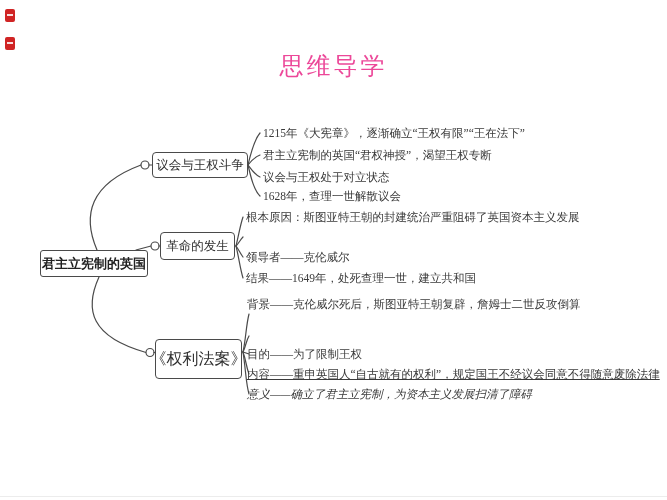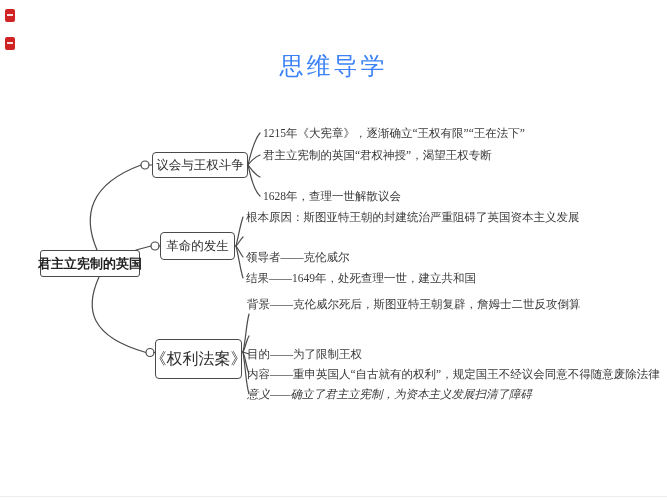--- a/index.html
+++ b/index.html
@@ -4,39 +4,39 @@
 <style>
   html,body{margin:0;padding:0;}
   body{
     width:667px;height:500px;background:#ffffff;position:relative;
     font-family:"Liberation Serif","DejaVu Serif",serif;
     overflow:hidden;
   }
   .canvas{position:absolute;inset:0;}
   .page-title{
     position:absolute;top:50px;left:0;width:667px;text-align:center;
-    font-size:24px;letter-spacing:3px;color:#3b82f6;font-weight:400;margin:0;
+    font-size:24px;letter-spacing:3px;color:#ec4899;font-weight:400;margin:0;
   }
   .corner-mark{
     position:absolute;left:5px;width:10px;height:13px;background:#d02424;
     border-radius:2px;box-shadow:inset 0 3px 0 rgba(255,255,255,.0);
   }
   .corner-mark.m1{top:9px;}
   .corner-mark.m2{top:37px;}
   .corner-mark::after{
     content:"";position:absolute;left:2px;top:5px;width:6px;height:2px;background:#ffffff;opacity:.85;
   }
   svg.wires{position:absolute;left:0;top:0;}
   .node{
     position:absolute;display:flex;align-items:center;justify-content:center;
     background:#ffffff;border:1.4px solid #4a4a4a;border-radius:4px;
     color:#2f2f2f;white-space:nowrap;box-sizing:border-box;
   }
   .node.root{
-    left:40px;top:250px;width:100px;height:27px;
+    left:40px;top:250px;width:108px;height:27px;
     font-weight:bold;font-size:13px;border-width:1.7px;border-radius:3px;color:#222;
   }
   .node.b1{left:152px;top:152px;width:96px;height:26px;font-size:12.5px;}
   .node.b2{left:160px;top:232px;width:75px;height:28px;font-size:12.5px;}
   .node.b3{left:155px;top:339px;width:87px;height:40px;font-size:16px;}
   .leaf{
     position:absolute;font-size:11.5px;line-height:15px;color:#3a3a3a;white-space:nowrap;
   }
   .bottom-rule{
     position:absolute;left:0;right:0;bottom:3px;height:1px;background:#ececec;
@@ -85,25 +85,26 @@
   </svg>
 
   <div class="node root">君主立宪制的英国</div>
 
   <div class="node b1">议会与王权斗争</div>
   <div class="node b2">革命的发生</div>
   <div class="node b3">《权利法案》</div>
 
   <div class="leaf" style="left:263px;top:126px;">1215年《大宪章》，逐渐确立“王权有限”“王在法下”</div>
   <div class="leaf" style="left:263px;top:148px;">君主立宪制的英国“君权神授”，渴望王权专断</div>
+  <div class="leaf" style="left:263px;top:170px;">议会与王权处于对立状态</div>
   <div class="leaf" style="left:263px;top:189px;">1628年，查理一世解散议会</div>
 
   <div class="leaf" style="left:246px;top:210px;">根本原因：斯图亚特王朝的封建统治严重阻碍了英国资本主义发展</div>
   <div class="leaf" style="left:246px;top:250px;">领导者——克伦威尔</div>
   <div class="leaf" style="left:246px;top:271px;">结果——1649年，处死查理一世，建立共和国</div>
 
   <div class="leaf" style="left:247px;top:297px;">背景——克伦威尔死后，斯图亚特王朝复辟，詹姆士二世反攻倒算</div>
   <div class="leaf" style="left:247px;top:347px;">目的——为了限制王权</div>
-  <div class="leaf" style="left:247px;top:367px;">内容——重申英国人“自古就有的权利”，规定国王不经议会同意不得随意废除法律</div>
+  <div class="leaf" style="left:247px;top:367px;text-decoration:underline;">内容——重申英国人“自古就有的权利”，规定国王不经议会同意不得随意废除法律</div>
   <div class="leaf" style="left:247px;top:387px;font-style:italic;">意义——确立了君主立宪制，为资本主义发展扫清了障碍</div>
 
   <div class="bottom-rule"></div>
 </div>
 
 </body></html>

